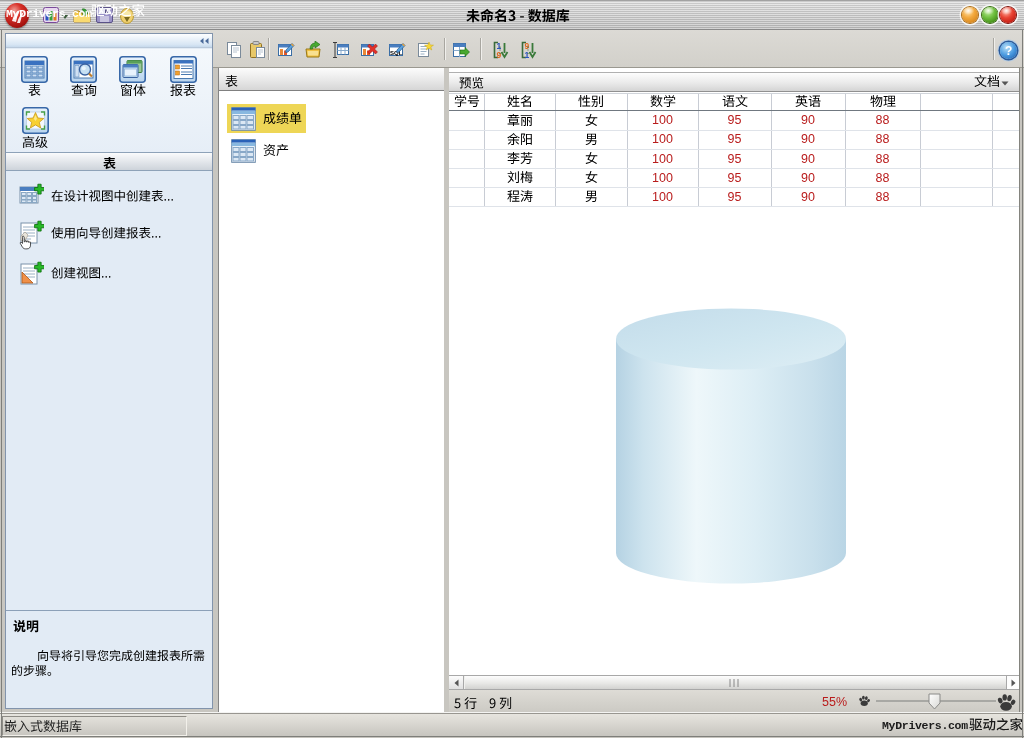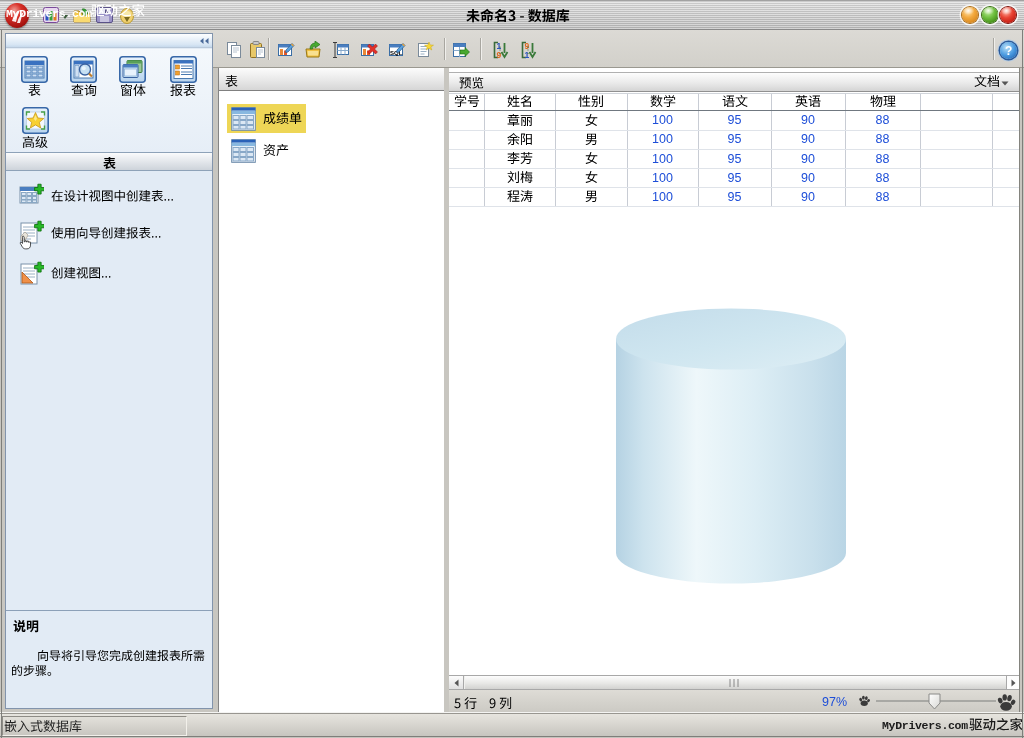--- a/index.html
+++ b/index.html
@@ -15,21 +15,21 @@
 .iconarea{position:absolute;left:0;top:15px;width:100%;height:103px;background:linear-gradient(180deg,#f4f8fc,#e6eef7)}
 .secbar{position:absolute;left:0;top:118px;width:100%;height:19px;background:linear-gradient(180deg,#fafbfc,#dfe3e8 60%,#cdd3da);border-top:1px solid #8ea2b8;border-bottom:1px solid #8ea2b8}
 .midpanel{left:218px;top:68px;width:226px;height:644px;background:#fff;border-left:1px solid #848484}
 .mid-head{position:absolute;left:0;top:0;width:100%;height:23px;background:linear-gradient(180deg,#fcfcfc,#e8e8e8 55%,#d6d6d6);border-bottom:1px solid #808080}
 .rightpanel{left:449px;top:68px;width:571px;height:644px;background:#fff;border-right:1px solid #84847e}
 .prevhead{position:absolute;left:0;top:4px;width:100%;height:20px;background:linear-gradient(180deg,#fdfdfd,#eaeaea 55%,#d4d4d4);border-top:1px solid #b0b0b0;border-bottom:1px solid #909090}
 .statusbar{left:0;top:712px;width:1024px;height:26px;background:linear-gradient(180deg,#e8e6e0,#c4c2bc);border-top:1px solid #f4f4f2;box-shadow:inset 0 1px 0 #989690}
 .cellbox{position:absolute;left:2px;top:3px;width:185px;height:20px;border:1px solid;border-color:#8e8c86 #f2f0ea #f2f0ea #8e8c86}
 .hline{position:absolute;height:1px}
 .vline{position:absolute;width:1px}
-.lat{position:absolute;font-family:"Liberation Sans",sans-serif;color:#1d4ed8}
+.lat{position:absolute;font-family:"Liberation Sans",sans-serif;color:#b91c1c}
 </style></head><body>
 
 <div class="abs titlebar"></div>
 <div class="hline" style="left:0;top:0;width:1024px;background:#a2a2a2"></div>
 <div class="abs" style="left:5px;top:3px;width:24px;height:25px;border-radius:50%;
 background:radial-gradient(circle at 38% 30%,#f0a098 0%,#d83028 32%,#a81410 70%,#700a06 100%);box-shadow:0 1px 2px rgba(0,0,0,.4)"></div>
 <svg class="abs" style="left:5px;top:3px" width="24" height="25">
     <path d="M7 18 Q10 8 15 7 Q12 13 11 19 Z M12 20 Q15 10 19 9 Q16 14 15 20 Z" fill="#fff" opacity=".9"></path>
   </svg>
 <svg class="abs" style="left:43px;top:7px" width="16" height="16">
@@ -576,21 +576,21 @@
 <div style="position:absolute;left:454px;top:696.0px;"><svg class="" width="23" height="14.6" viewBox="0 0 23 14.6" style="overflow:visible">
       <g transform="translate(0,12.0)">
         <path d="M3.4 0.2C5 0.2 6.5 -1 6.5 -3.1C6.5 -5.2 5.2 -6.1 3.7 -6.1C3.1 -6.1 2.7 -6 2.2 -5.8L2.5 -8.5H6.1V-9.5H1.4L1.1 -5.1L1.8 -4.7C2.3 -5 2.7 -5.2 3.3 -5.2C4.5 -5.2 5.3 -4.4 5.3 -3.1C5.3 -1.7 4.4 -0.8 3.3 -0.8C2.2 -0.8 1.5 -1.3 0.9 -1.9L0.4 -1.1C1 -0.5 1.9 0.2 3.4 0.2Z M15.8 -10.1V-9.2H22.2V-10.1ZM13.6 -10.9C12.9 -10 11.7 -8.8 10.6 -8.1C10.8 -7.9 11 -7.5 11.2 -7.3C12.3 -8.1 13.7 -9.4 14.5 -10.5ZM15.2 -6.6V-5.6H19.6V-0.2C19.6 -0 19.5 0.1 19.3 0.1C19 0.1 18.1 0.1 17.2 0.0C17.4 0.3 17.5 0.7 17.5 1.0C18.8 1 19.6 1 20 0.9C20.4 0.7 20.6 0.4 20.6 -0.2V-5.6H22.5V-6.6ZM14.1 -8.1C13.2 -6.7 11.8 -5.1 10.5 -4.2C10.6 -4 11 -3.6 11.1 -3.4C11.6 -3.8 12.1 -4.2 12.6 -4.7V1.1H13.6V-5.8C14.1 -6.4 14.6 -7.1 15 -7.8Z" fill="#000"></path>
       </g>
     </svg></div>
 <div style="position:absolute;left:489px;top:696.0px;"><svg class="" width="23" height="14.6" viewBox="0 0 23 14.6" style="overflow:visible">
       <g transform="translate(0,12.0)">
         <path d="M3.1 0.2C4.8 0.2 6.5 -1.3 6.5 -5.2C6.5 -8.2 5.1 -9.7 3.3 -9.7C1.8 -9.7 0.6 -8.5 0.6 -6.6C0.6 -4.6 1.6 -3.6 3.2 -3.6C4 -3.6 4.8 -4.1 5.4 -4.8C5.3 -1.8 4.2 -0.8 3 -0.8C2.4 -0.8 1.8 -1.1 1.4 -1.5L0.8 -0.8C1.3 -0.2 2 0.2 3.1 0.2ZM5.4 -5.8C4.7 -4.9 4 -4.5 3.4 -4.5C2.3 -4.5 1.7 -5.3 1.7 -6.6C1.7 -7.9 2.4 -8.8 3.3 -8.8C4.5 -8.8 5.3 -7.7 5.4 -5.8Z M18.5 -9.4V-2.1H19.4V-9.4ZM21.2 -10.9V-0.2C21.2 -0 21.1 0.1 20.9 0.1C20.7 0.1 20 0.1 19.3 0.0C19.4 0.3 19.6 0.7 19.6 1.0C20.6 1 21.2 1 21.6 0.8C22 0.7 22.1 0.4 22.1 -0.2V-10.9ZM12.5 -3.9C13.1 -3.5 13.9 -2.8 14.5 -2.4C13.6 -1.1 12.4 -0.2 11.2 0.3C11.4 0.5 11.6 0.9 11.7 1.1C14.5 -0.1 16.5 -2.7 17.2 -7.2L16.6 -7.4L16.4 -7.3H13.5C13.7 -7.9 13.9 -8.6 14 -9.3H17.5V-10.2H10.9V-9.3H13.0C12.6 -7.3 11.9 -5.4 10.8 -4.2C11 -4.1 11.4 -3.8 11.6 -3.6C12.2 -4.4 12.7 -5.3 13.1 -6.4H16.1C15.8 -5.2 15.5 -4.1 15 -3.2C14.5 -3.7 13.7 -4.2 13 -4.6Z" fill="#000"></path>
       </g>
     </svg></div>
-<div class="lat" style="left:822px;top:695px;font-size:12.5px">97%</div>
+<div class="lat" style="left:822px;top:695px;font-size:12.5px">55%</div>
 <svg class="abs" style="left:859px;top:695px" width="11" height="11" viewBox="0 0 10.5 10.5">
     <g fill="#3a3a3a">
       <ellipse cx="5" cy="7.8" rx="3.4" ry="2.6"></ellipse>
       <ellipse cx="1.6" cy="4.4" rx="1.3" ry="1.7" transform="rotate(-20 1.6 4.4)"></ellipse>
       <ellipse cx="4.2" cy="2.6" rx="1.3" ry="1.8"></ellipse>
       <ellipse cx="7" cy="3" rx="1.3" ry="1.8" transform="rotate(12 7 3)"></ellipse>
       <ellipse cx="9.1" cy="5.4" rx="1.2" ry="1.6" transform="rotate(30 9.1 5.4)"></ellipse>
     </g>
   </svg>
 <svg class="abs" style="left:997px;top:693px" width="19" height="18" viewBox="0 0 10.5 10.5">

